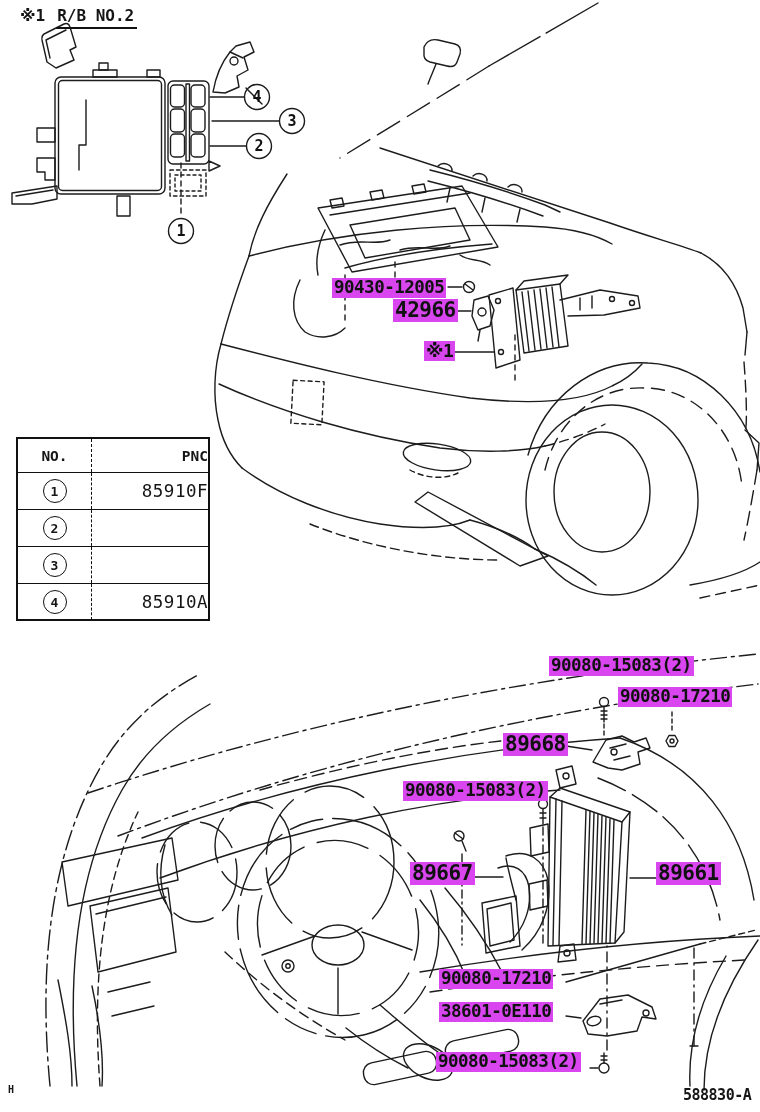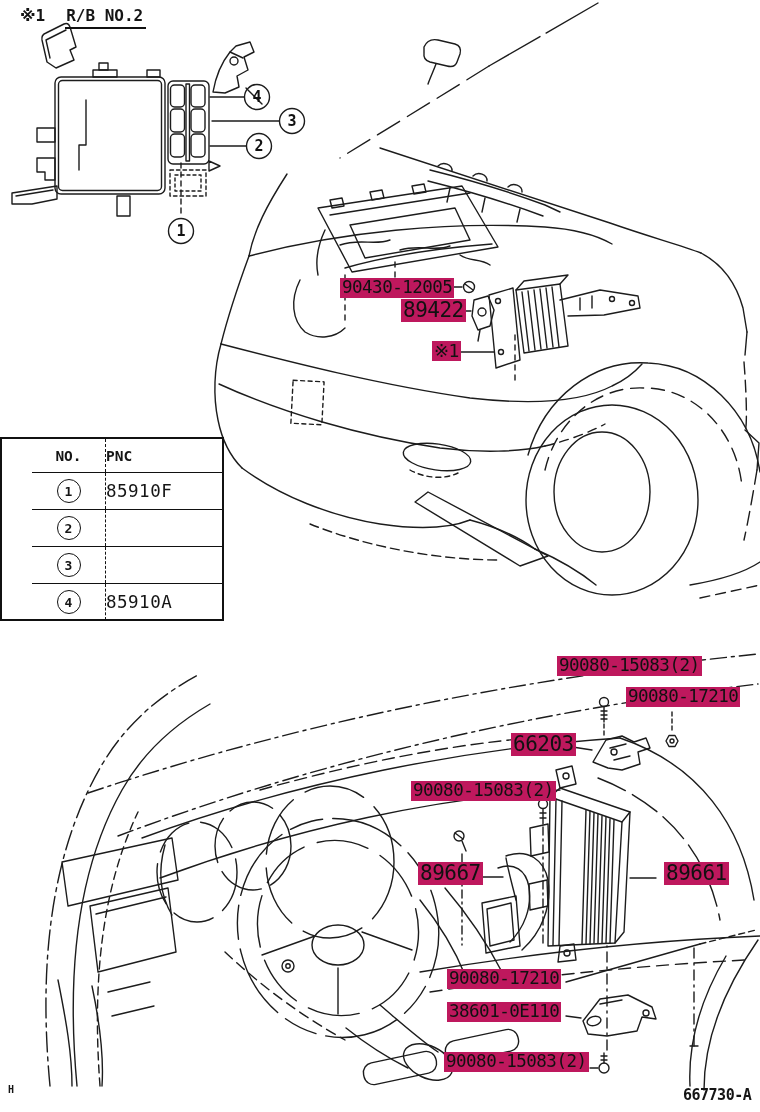--- a/index.html
+++ b/index.html
@@ -1,35 +1,35 @@
 <!DOCTYPE html>
 <html><head>
 <meta charset="utf-8">
 <style>
   html,body{margin:0;padding:0;background:#888;}
   #page{position:relative;width:760px;height:1112px;background:#fff;overflow:hidden;
         font-family:"DejaVu Sans Mono","DejaVu Sans",monospace;color:#151515;}
   svg{position:absolute;left:0;top:0;}
   svg *{fill:none;stroke:#1c1c1c;stroke-width:1.4;stroke-linecap:round;stroke-linejoin:round;}
   svg text{fill:#111;stroke:none;font-family:"DejaVu Sans Mono","DejaVu Sans",monospace;font-weight:bold;}
-  .pn{position:absolute;font-weight:normal;line-height:1;white-space:nowrap;background:#be185d;
-      padding:1px 2px;letter-spacing:-0.5px;color:#111;margin-left:8px;}
+  .pn{position:absolute;font-weight:bold;line-height:1;white-space:nowrap;background:#d946ef;
+      padding:1px 2px;letter-spacing:-0.5px;color:#111;}
   .med{font-size:17.5px;}
   .big{font-size:21px;}
   .title{position:absolute;left:20px;top:6px;font-weight:bold;font-size:16px;letter-spacing:0;}
-  .title .ul{display:inline-block;border-bottom:2.4px solid #111;padding:0 3px 2px 1px;margin-left:20px;}
+  .title .ul{display:inline-block;border-bottom:2.4px solid #111;padding:0 3px 2px 1px;margin-left:11px;}
   .doc{position:absolute;left:683px;top:1086px;font-weight:bold;font-size:15px;letter-spacing:-0.5px;}
   .corner{position:absolute;left:8px;top:1084px;font-weight:bold;font-size:10px;}
   
-  #ptable{position:absolute;left:0;top:437px;width:190px;height:180px;border:2.4px solid #111;padding-left:30px;}
+  #ptable{position:absolute;left:16px;top:437px;width:190px;height:180px;border:2.4px solid #111;}
   .trow{position:relative;display:flex;align-items:center;height:36px;border-top:1.7px solid #111;}
   .thead{height:33px;border-top:none;}
   .cno{width:73px;display:flex;justify-content:center;align-items:center;height:100%;
        border-right:1.8px dashed #111;flex:none;}
-  .cpnc{flex:1;display:flex;justify-content:flex-start;align-items:center;height:100%;}
+  .cpnc{flex:1;display:flex;justify-content:flex-end;align-items:center;height:100%;}
   .hlabel{font-weight:bold;font-size:14.5px;}
   .pnc{font-weight:normal;font-size:17.5px;letter-spacing:0.5px;}
   .cnum{display:flex;justify-content:center;align-items:center;width:22px;height:22px;
         border:1.7px solid #111;border-radius:50%;font-weight:bold;font-size:13px;}
 </style>
 </head>
 <body>
 
 <div id="page">
 
@@ -290,34 +290,34 @@
       <line x1="590" y1="1068" x2="598" y2="1068"></line>
     </g>
   </g>
 </svg>
 
   <div class="title">
     <span>※1</span><span class="ul">R/B NO.2</span>
   </div>
 
   <div class="pn med" style="left:332px;top:278px;">90430-12005</div>
-  <div class="pn big" style="left:393px;top:299px;">89422</div>
+  <div class="pn big" style="left:393px;top:299px;">42966</div>
   <div class="pn" style="left:424px;top:341px;font-size:18px;">※1</div>
 
   <div class="pn med" style="left:549px;top:656px;">90080-15083(2)</div>
   <div class="pn med" style="left:618px;top:687px;">90080-17210</div>
-  <div class="pn big" style="left:503px;top:733px;">66203</div>
+  <div class="pn big" style="left:503px;top:733px;">89668</div>
   <div class="pn med" style="left:403px;top:781px;">90080-15083(2)</div>
   <div class="pn big" style="left:410px;top:862px;text-align:center;">89667</div>
   <div class="pn big" style="left:656px;top:862px;">89661</div>
   <div class="pn med" style="left:439px;top:969px;">90080-17210</div>
   <div class="pn med" style="left:439px;top:1002px;">38601-0E110</div>
   <div class="pn med" style="left:436px;top:1052px;">90080-15083(2)</div>
 
-  <div class="doc">667730-A</div>
+  <div class="doc">588830-A</div>
   <div class="corner">H</div>
 
   <div id="ptable">
     <div class="trow thead">
       <div class="cno">
           <span class="hlabel">NO.</span>
         </div>
       <div class="cpnc">
           <span class="hlabel">PNC</span>
         </div>

